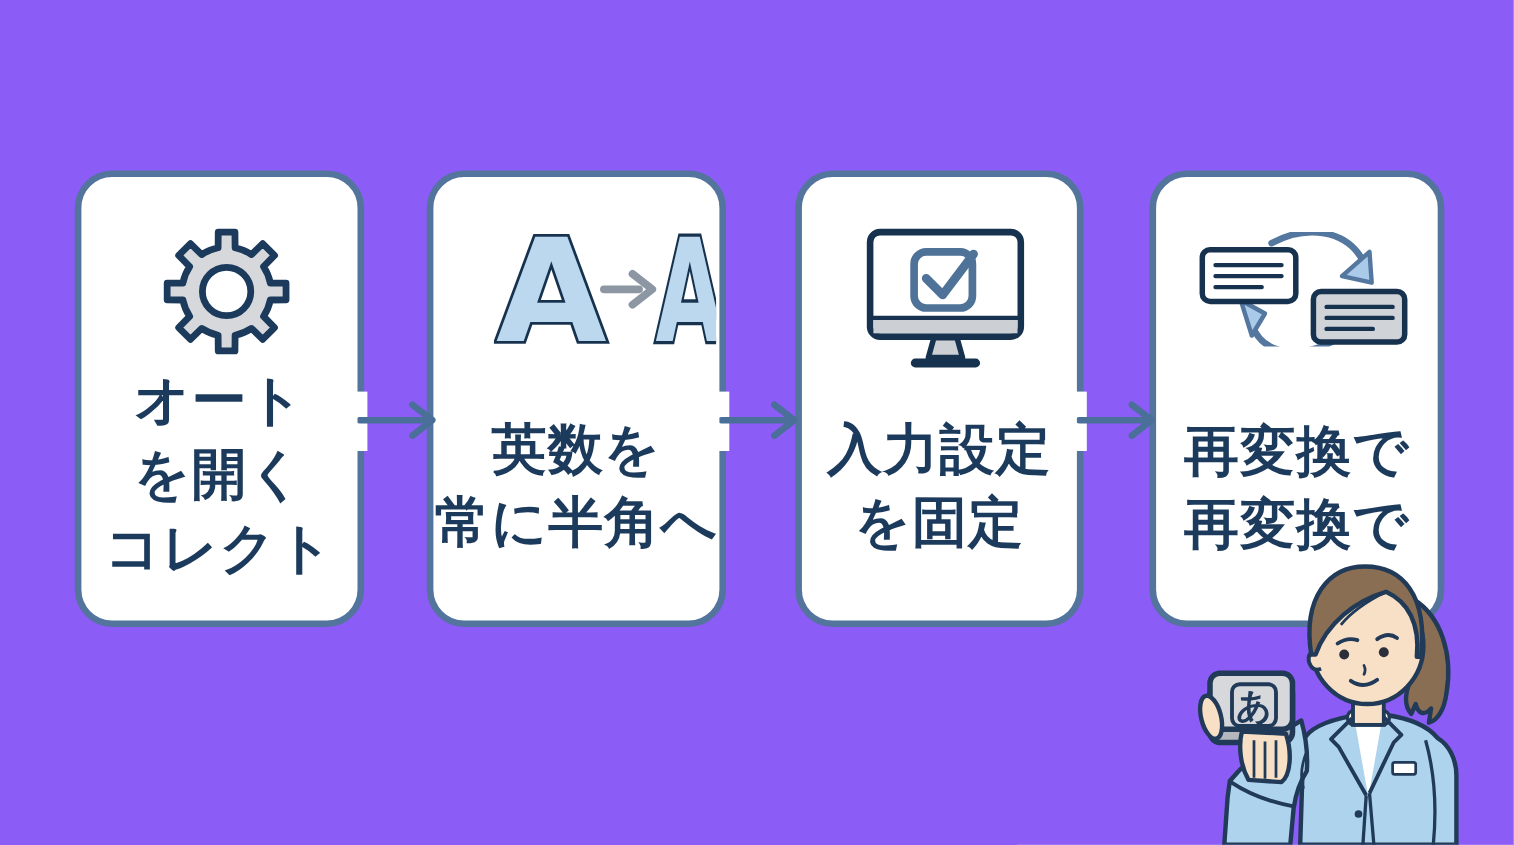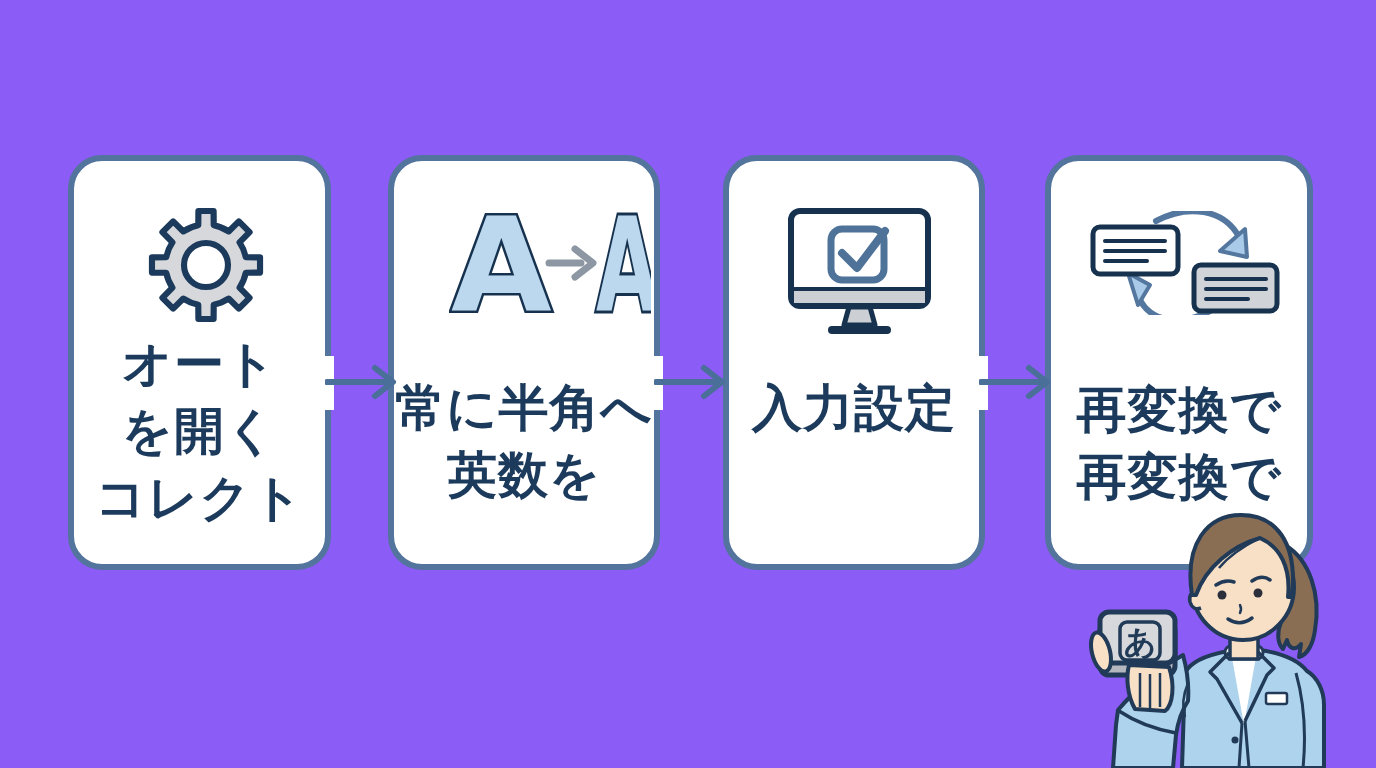--- a/index.html
+++ b/index.html
@@ -43,37 +43,38 @@
   </div>
 
   <div class="card" style="left:388px;width:272px;">
     <svg class="card-icon" style="left:55px;top:50px;" width="202" height="106" viewBox="0 0 202 106">
       <text x="2" y="99" font-family="DejaVu Sans, Liberation Sans, sans-serif" font-weight="bold" font-size="130" fill="#bcd8ef" stroke="#16324f" stroke-width="5" paint-order="stroke">A</text>
       <line x1="100" y1="52" x2="132" y2="52" stroke="#8d97a3" stroke-width="7" stroke-linecap="round"></line>
       <polyline points="126,38 144,52 126,66" fill="none" stroke="#8d97a3" stroke-width="7" stroke-linecap="round" stroke-linejoin="round"></polyline>
       <text x="0" y="0" transform="translate(147,99) scale(0.62,1)" font-family="DejaVu Sans, Liberation Sans, sans-serif" font-weight="bold" font-size="130" fill="#bcd8ef" stroke="#16324f" stroke-width="6" paint-order="stroke">A</text>
     </svg>
     <div class="label" style="top:214px;">
+      <span>英数を</span>
       <span>常に半角へ</span>
-      <span>英数を</span>
     </div>
   </div>
 
   <div class="card" style="left:723px;width:262px;">
     <svg class="card-icon" style="left:58px;top:46px;" width="145" height="130" viewBox="0 0 145 130">
       <rect x="4" y="4" width="137" height="95" rx="9" fill="#ffffff" stroke="#16324f" stroke-width="6"></rect>
       <rect x="7" y="82" width="131" height="14" fill="#ccd0d5"></rect>
       <line x1="5" y1="82" x2="140" y2="82" stroke="#16324f" stroke-width="4"></line>
       <path d="M 62,100 L 57,118 L 88,118 L 83,100 Z" fill="#ccd0d5" stroke="#16324f" stroke-width="5" stroke-linejoin="round"></path>
       <line x1="45" y1="123" x2="100" y2="123" stroke="#16324f" stroke-width="8" stroke-linecap="round"></line>
       <rect x="44" y="22" width="53" height="51" rx="11" fill="#ffffff" stroke="#4f7398" stroke-width="7"></rect>
       <path d="M 55,46 L 70,61 L 98,24" fill="none" stroke="#4f7398" stroke-width="8" stroke-linecap="round" stroke-linejoin="round"></path>
     </svg>
     <div class="label" style="top:214px;">
       <span>入力設定</span>
+      <span>を固定</span>
     </div>
   </div>
 
   <div class="card" style="left:1045px;width:268px;">
     <svg class="card-icon" style="left:39px;top:50px;" width="190" height="104" viewBox="0 0 190 104">
       <path d="M 66,10 C 98,-7 134,-2 149,26" fill="none" stroke="#54779f" stroke-width="6" stroke-linecap="round"></path>
       <polygon points="130,40 155,18 157,46" fill="#a9cbe9" stroke="#54779f" stroke-width="4" stroke-linejoin="round"></polygon>
       <path d="M 124,98 C 92,116 58,112 48,84" fill="none" stroke="#54779f" stroke-width="6" stroke-linecap="round"></path>
       <polygon points="38,62 60,74 48,94" fill="#a9cbe9" stroke="#54779f" stroke-width="4" stroke-linejoin="round"></polygon>
       <rect x="3" y="16" width="85" height="47" rx="7" fill="#ffffff" stroke="#16324f" stroke-width="5"></rect>

